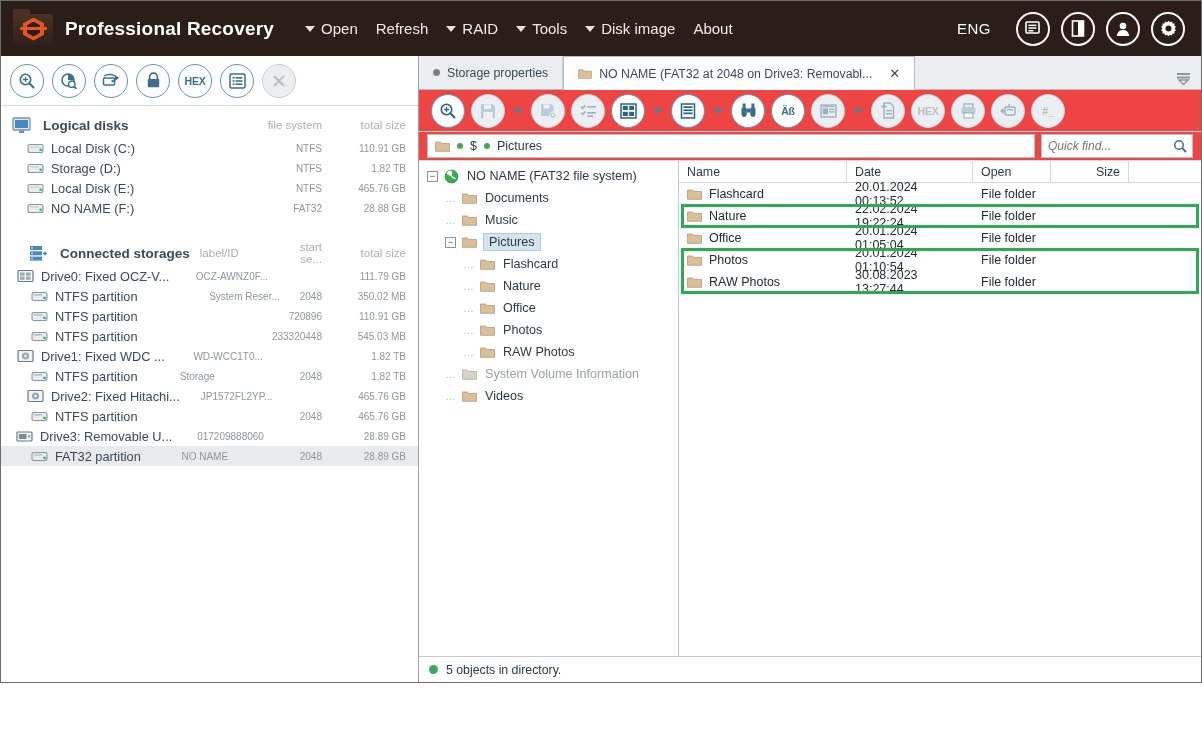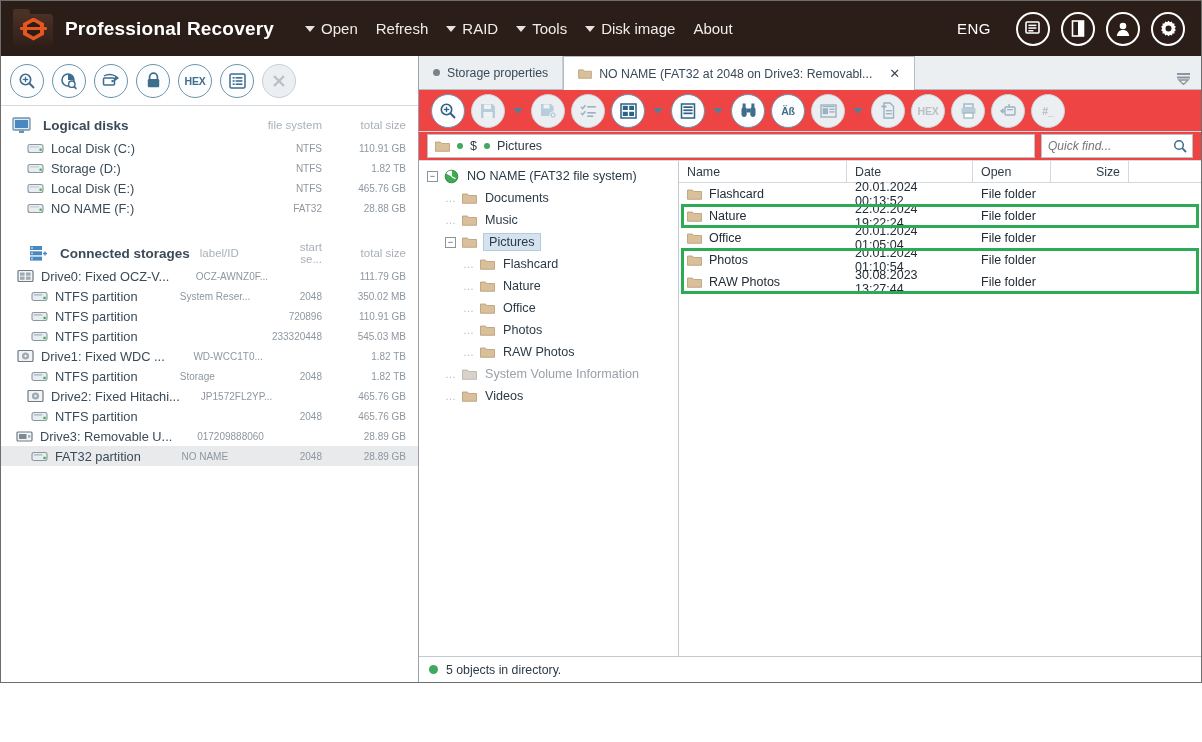--- a/index.html
+++ b/index.html
@@ -421,21 +421,21 @@
           </div>
           <div class="lp-row" style="padding-left: 30px;">
             <div class="lp-name w-name">
               <svg width="17" height="13" viewBox="0 0 17 13" style="flex:0 0 auto;">
     <rect x="1" y="2.5" width="15" height="8" rx="1.8" fill="#e8edf1" stroke="#8b969f" stroke-width="1.1"></rect>
     <rect x="2.8" y="4.2" width="8.5" height="1.3" fill="#aab4bc"></rect>
     <rect x="12.4" y="6.8" width="2.3" height="2.3" fill="#35b24a"></rect>
               </svg>
               <span class="t">NTFS partition</span>
             </div>
-            <div class="lp-meta" style="width:100px;text-align:left;overflow:hidden;text-overflow:ellipsis;">System Reser...</div>
+            <div class="lp-meta" style="width:100px;text-align:right;overflow:hidden;text-overflow:ellipsis;">System Reser...</div>
             <div class="lp-meta" style="flex:1;">2048</div>
             <div class="lp-meta w-c3">350.02 MB</div>
           </div>
           <div class="lp-row" style="padding-left: 30px;">
             <div class="lp-name w-name">
               <svg width="17" height="13" viewBox="0 0 17 13" style="flex:0 0 auto;">
     <rect x="1" y="2.5" width="15" height="8" rx="1.8" fill="#e8edf1" stroke="#8b969f" stroke-width="1.1"></rect>
     <rect x="2.8" y="4.2" width="8.5" height="1.3" fill="#aab4bc"></rect>
     <rect x="12.4" y="6.8" width="2.3" height="2.3" fill="#35b24a"></rect>
               </svg>

